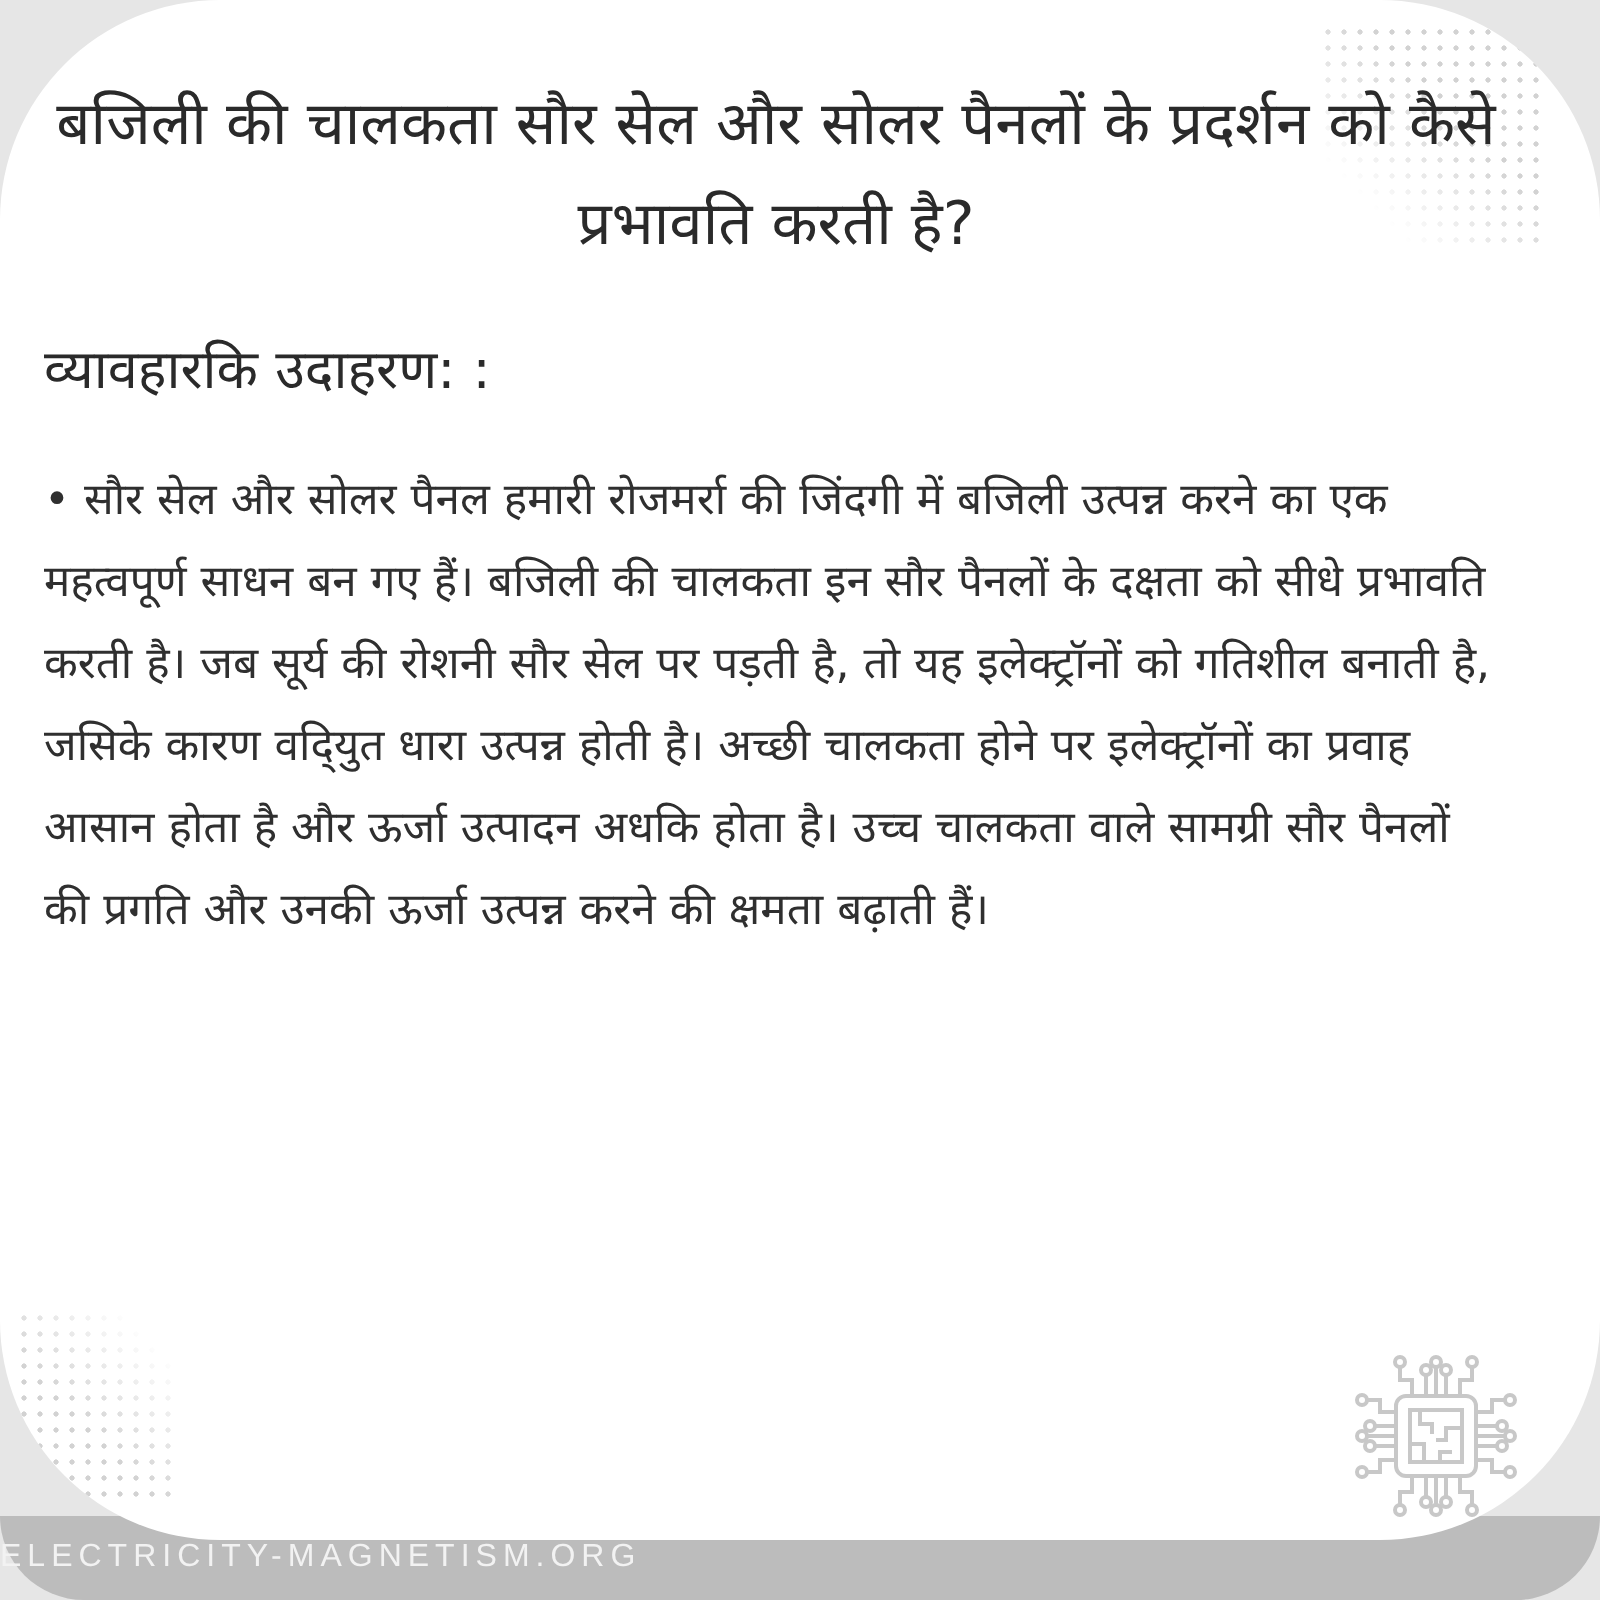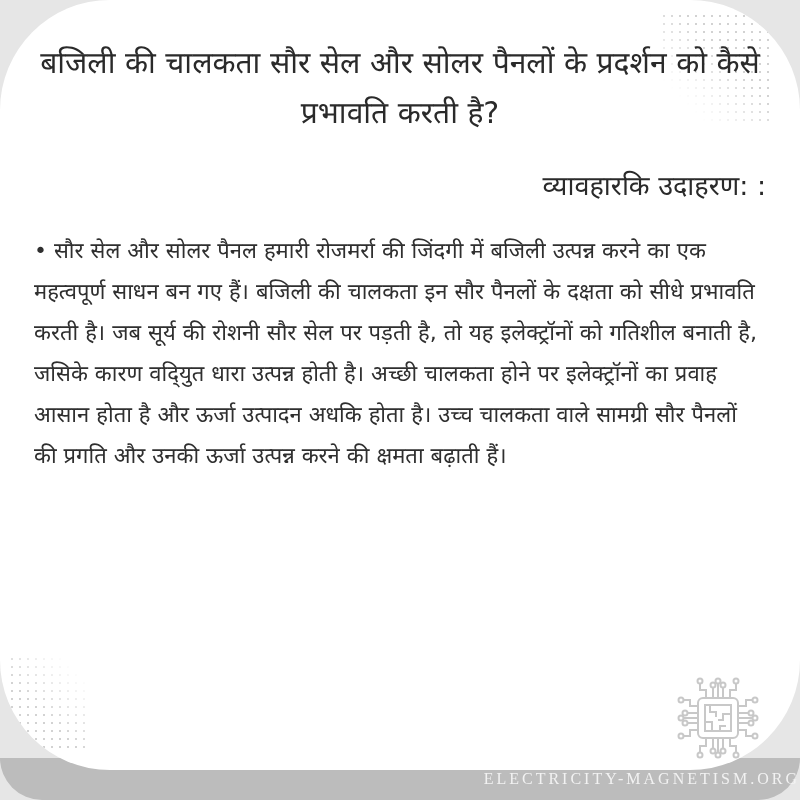--- a/index.html
+++ b/index.html
@@ -35,22 +35,22 @@
       height: 42px;
       background: #bcbcbc;
       border-bottom-left-radius: 110px;
       border-bottom-right-radius: 110px;
     }
     .footer-text {
       position: absolute;
       left: 0;
       top: 770px;
       width: 800px;
-      text-align: right;
-      font-family: Liberation Serif, serif;
+      text-align: left;
+      font-family: Liberation Sans, sans-serif;
       font-size: 16px;
       letter-spacing: 3px;
       color: #f2f2f2;
       font-weight: 300;
     }
     .dots {
       position: absolute;
       background-image: radial-gradient(circle, #d2d2d2 1.2px, transparent 1.4px);
       background-size: 8px 8px;
     }
@@ -65,21 +65,21 @@
     .dots-bl {
       left: 8px;
       top: 655px;
       width: 80px;
       height: 95px;
       -webkit-mask-image: linear-gradient(45deg, #000 40%, transparent 85%);
       mask-image: linear-gradient(45deg, #000 40%, transparent 85%);
     }
     .content {
       position: absolute;
-      left: 34px;
+      left: 22px;
       top: 30px;
       width: 732px;
       color: #2a2a2a;
       font-family: "DejaVu Sans", sans-serif;
     }
     .title {
       text-align: center;
       font-size: 30px;
       line-height: 50px;
       margin: 8px 0 0 0;
@@ -87,21 +87,21 @@
       color: #2a2a2a;
     }
     .para {
       font-size: 22px;
       line-height: 41px;
       margin: 0;
       color: #2f2f2f;
     }
     .para1 { margin-top: 22px; }
     .subhead {
-      text-align: right;
+      text-align: left;
       font-size: 27px;
       line-height: 40px;
       margin: 28px 0 24px 0;
       font-weight: normal;
       color: #2a2a2a;
     }
     .chip {
       position: absolute;
       left: 676px;
       top: 676px;

